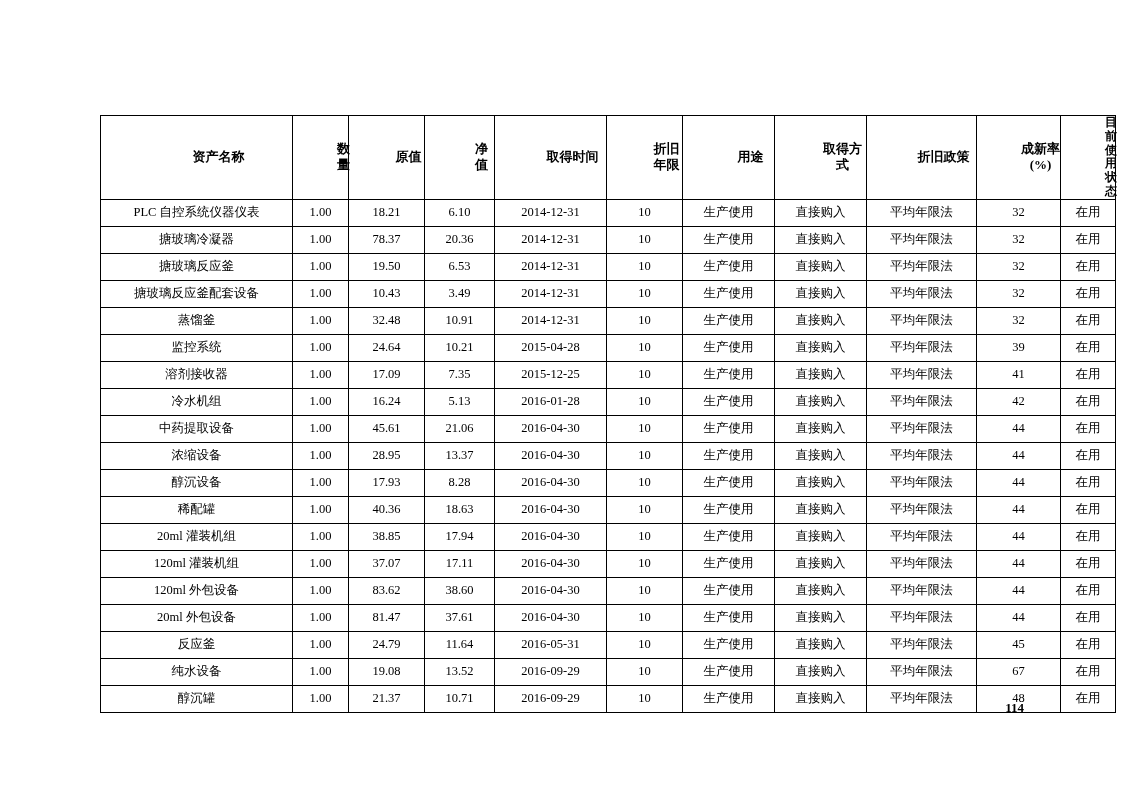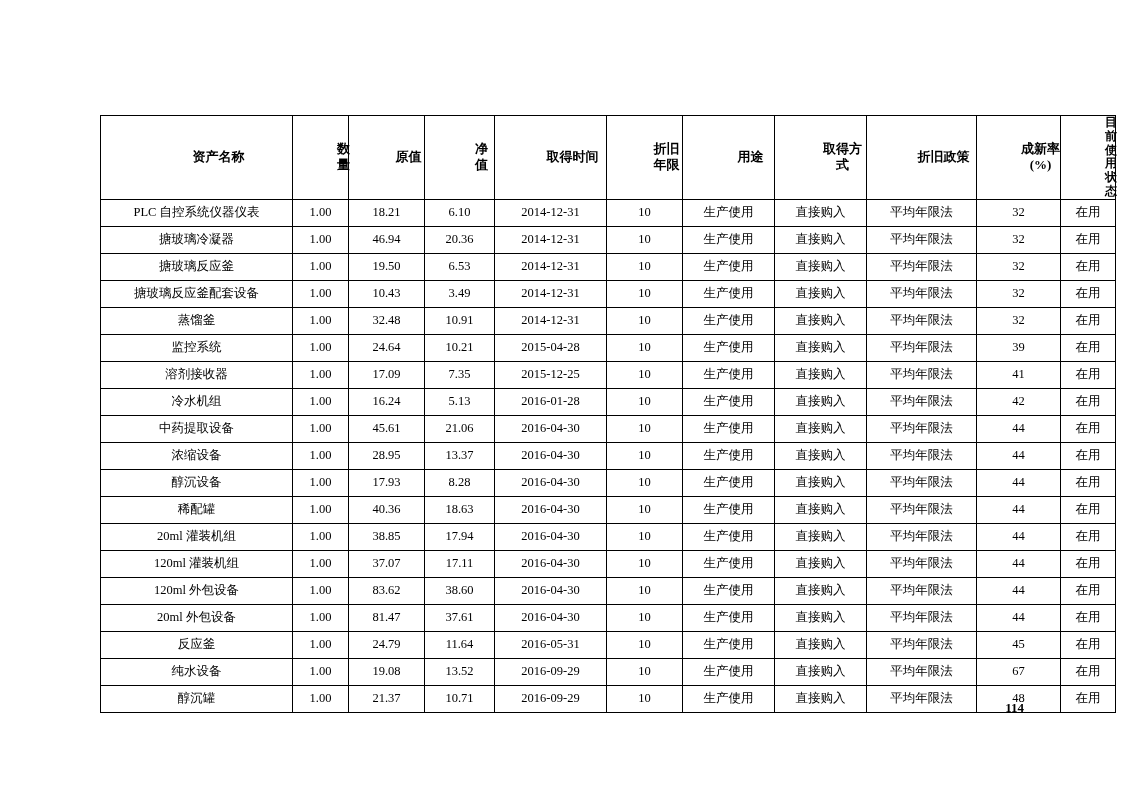--- a/index.html
+++ b/index.html
@@ -130,21 +130,21 @@
             <td>10</td>
             <td>生产使用</td>
             <td>直接购入</td>
             <td>平均年限法</td>
             <td>32</td>
             <td>在用</td>
           </tr>
           <tr>
             <td class="name-cell">搪玻璃冷凝器</td>
             <td>1.00</td>
-            <td>46.94</td>
+            <td>78.37</td>
             <td>20.36</td>
             <td>2014-12-31</td>
             <td>10</td>
             <td>生产使用</td>
             <td>直接购入</td>
             <td>平均年限法</td>
             <td>32</td>
             <td>在用</td>
           </tr>
           <tr>

